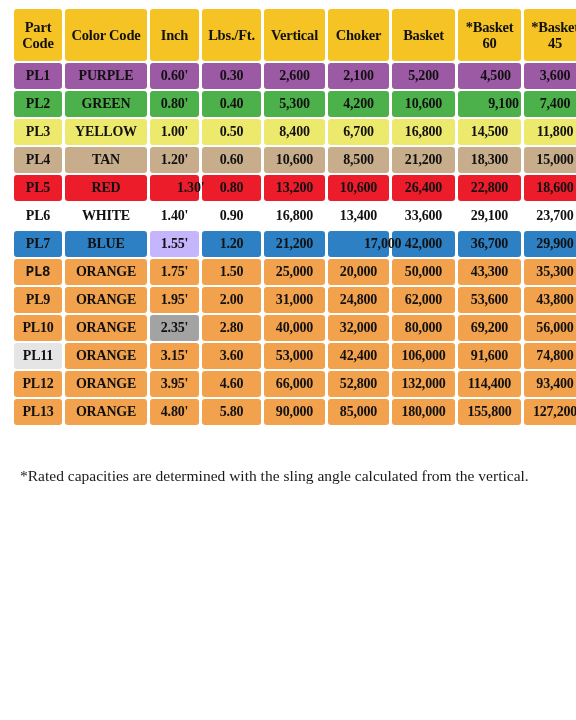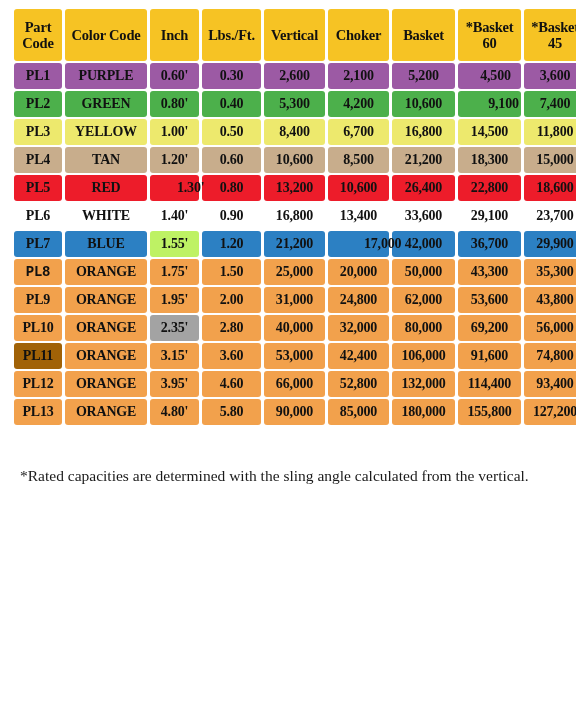--- a/index.html
+++ b/index.html
@@ -174,21 +174,21 @@
           <td style="background: rgb(255, 255, 255);">0.90</td>
           <td style="background: rgb(255, 255, 255);">16,800</td>
           <td style="background: rgb(255, 255, 255);">13,400</td>
           <td style="background: rgb(255, 255, 255);">33,600</td>
           <td style="background: rgb(255, 255, 255);">29,100</td>
           <td style="background: rgb(255, 255, 255);">23,700</td>
         </tr>
         <tr class="row-blue">
           <td style="background: rgb(44, 128, 195);">PL7</td>
           <td style="background: rgb(44, 128, 195);">BLUE</td>
-          <td style="background: #bef264; margin-top: 7px;">1.55'</td>
+          <td style="background: #c4b5fd; margin-top: 7px;">1.55'</td>
           <td style="background: rgb(44, 128, 195);">1.20</td>
           <td style="background: rgb(44, 128, 195);">21,200</td>
           <td style="background: rgb(44, 128, 195); padding-left: 36px;">17,000</td>
           <td style="background: rgb(44, 128, 195);">42,000</td>
           <td style="background: rgb(44, 128, 195);">36,700</td>
           <td style="background: rgb(44, 128, 195);">29,900</td>
         </tr>
         <tr class="row-orange">
           <td style="background: rgb(242, 161, 76); font-family: Liberation Mono, monospace;">PL8</td>
           <td style="background: rgb(242, 161, 76);">ORANGE</td>
@@ -216,21 +216,21 @@
           <td style="background: rgb(242, 161, 76);">ORANGE</td>
           <td style="background: #a3a3a3;">2.35'</td>
           <td style="background: rgb(242, 161, 76);">2.80</td>
           <td style="background: rgb(242, 161, 76);">40,000</td>
           <td style="background: rgb(242, 161, 76);">32,000</td>
           <td style="background: rgb(242, 161, 76);">80,000</td>
           <td style="background: rgb(242, 161, 76);">69,200</td>
           <td style="background: rgb(242, 161, 76);">56,000</td>
         </tr>
         <tr class="row-orange">
-          <td style="background: #a16207;">PL11</td>
+          <td style="background: #e5e5e5;">PL11</td>
           <td style="background: rgb(242, 161, 76);">ORANGE</td>
           <td style="background: rgb(242, 161, 76);">3.15'</td>
           <td style="background: rgb(242, 161, 76);">3.60</td>
           <td style="background: rgb(242, 161, 76);">53,000</td>
           <td style="background: rgb(242, 161, 76);">42,400</td>
           <td style="background: rgb(242, 161, 76);">106,000</td>
           <td style="background: rgb(242, 161, 76);">91,600</td>
           <td style="background: rgb(242, 161, 76);">74,800</td>
         </tr>
         <tr class="row-orange">

